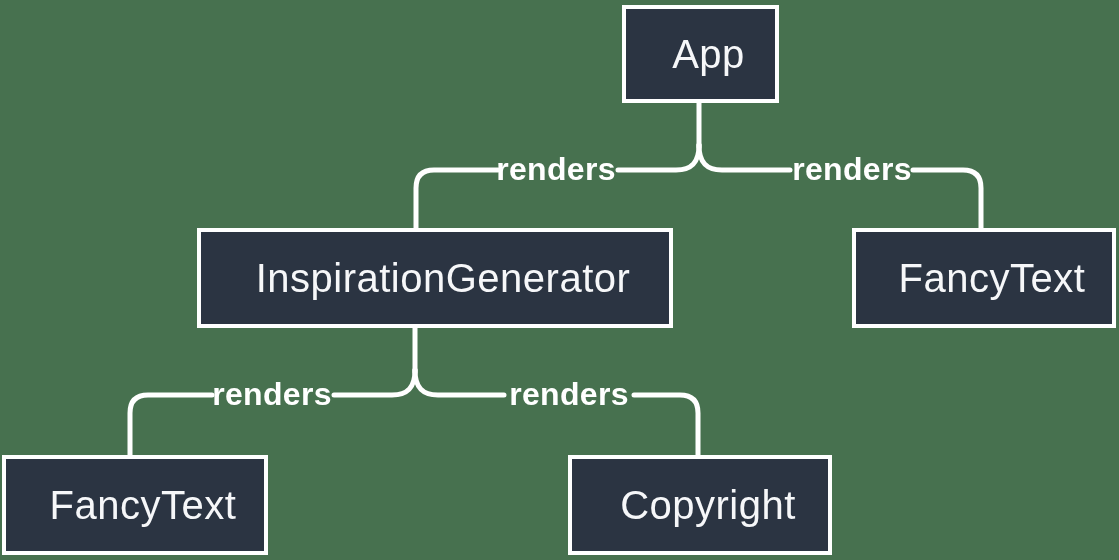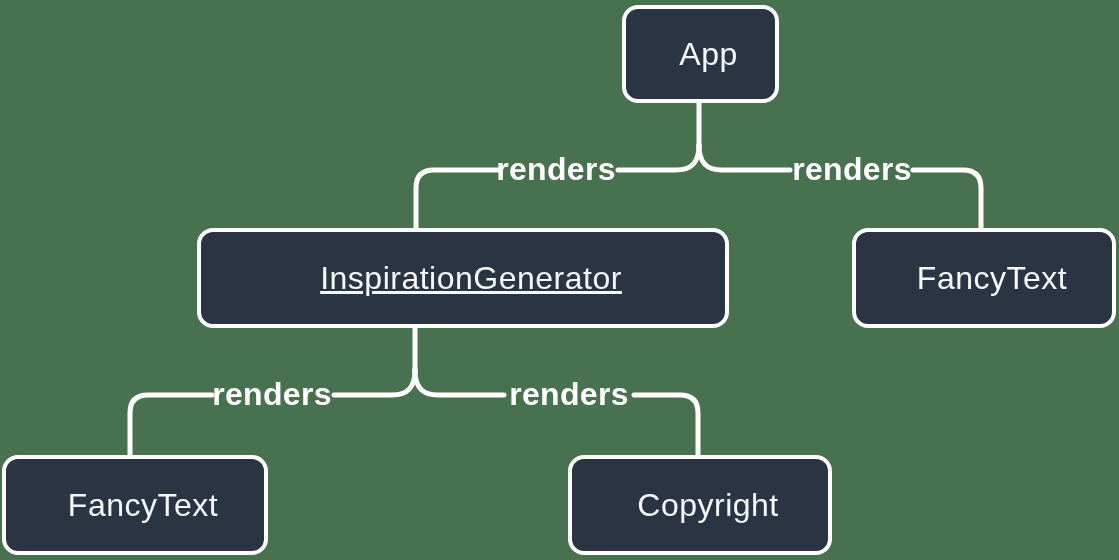--- a/index.html
+++ b/index.html
@@ -28,30 +28,30 @@
     stroke:var(--line);
     stroke-width:5;
     fill:none;
     stroke-linecap:round;
   }
   .node{
     position:absolute;
     display:flex;align-items:center;justify-content:center;
     background:var(--node-fill);
     border:4px solid var(--node-border);
-    border-radius:16px;
+    border-radius:0;
     color:var(--text);
-    font-size:32px;
+    font-size:40px;
     font-weight:400;
     letter-spacing:0.5px;
     white-space:nowrap;
     padding-left:16px;
   }
   .node-app{left:622px;top:5px;width:157px;height:98px;}
-  .node-inspiration-generator{left:197px;top:228px;width:532px;height:100px;text-decoration:underline;}
+  .node-inspiration-generator{left:197px;top:228px;width:476px;height:100px;}
   .node-fancy-text-right{left:852px;top:228px;width:264px;height:100px;}
   .node-fancy-text-left{left:2px;top:455px;width:266px;height:100px;}
   .node-copyright{left:568px;top:455px;width:264px;height:100px;justify-content:center;}
   .edge-label{
     position:absolute;
     transform:translate(-50%,-50%);
     color:var(--line);
     font-size:32px;
     font-weight:700;
     letter-spacing:0.3px;

